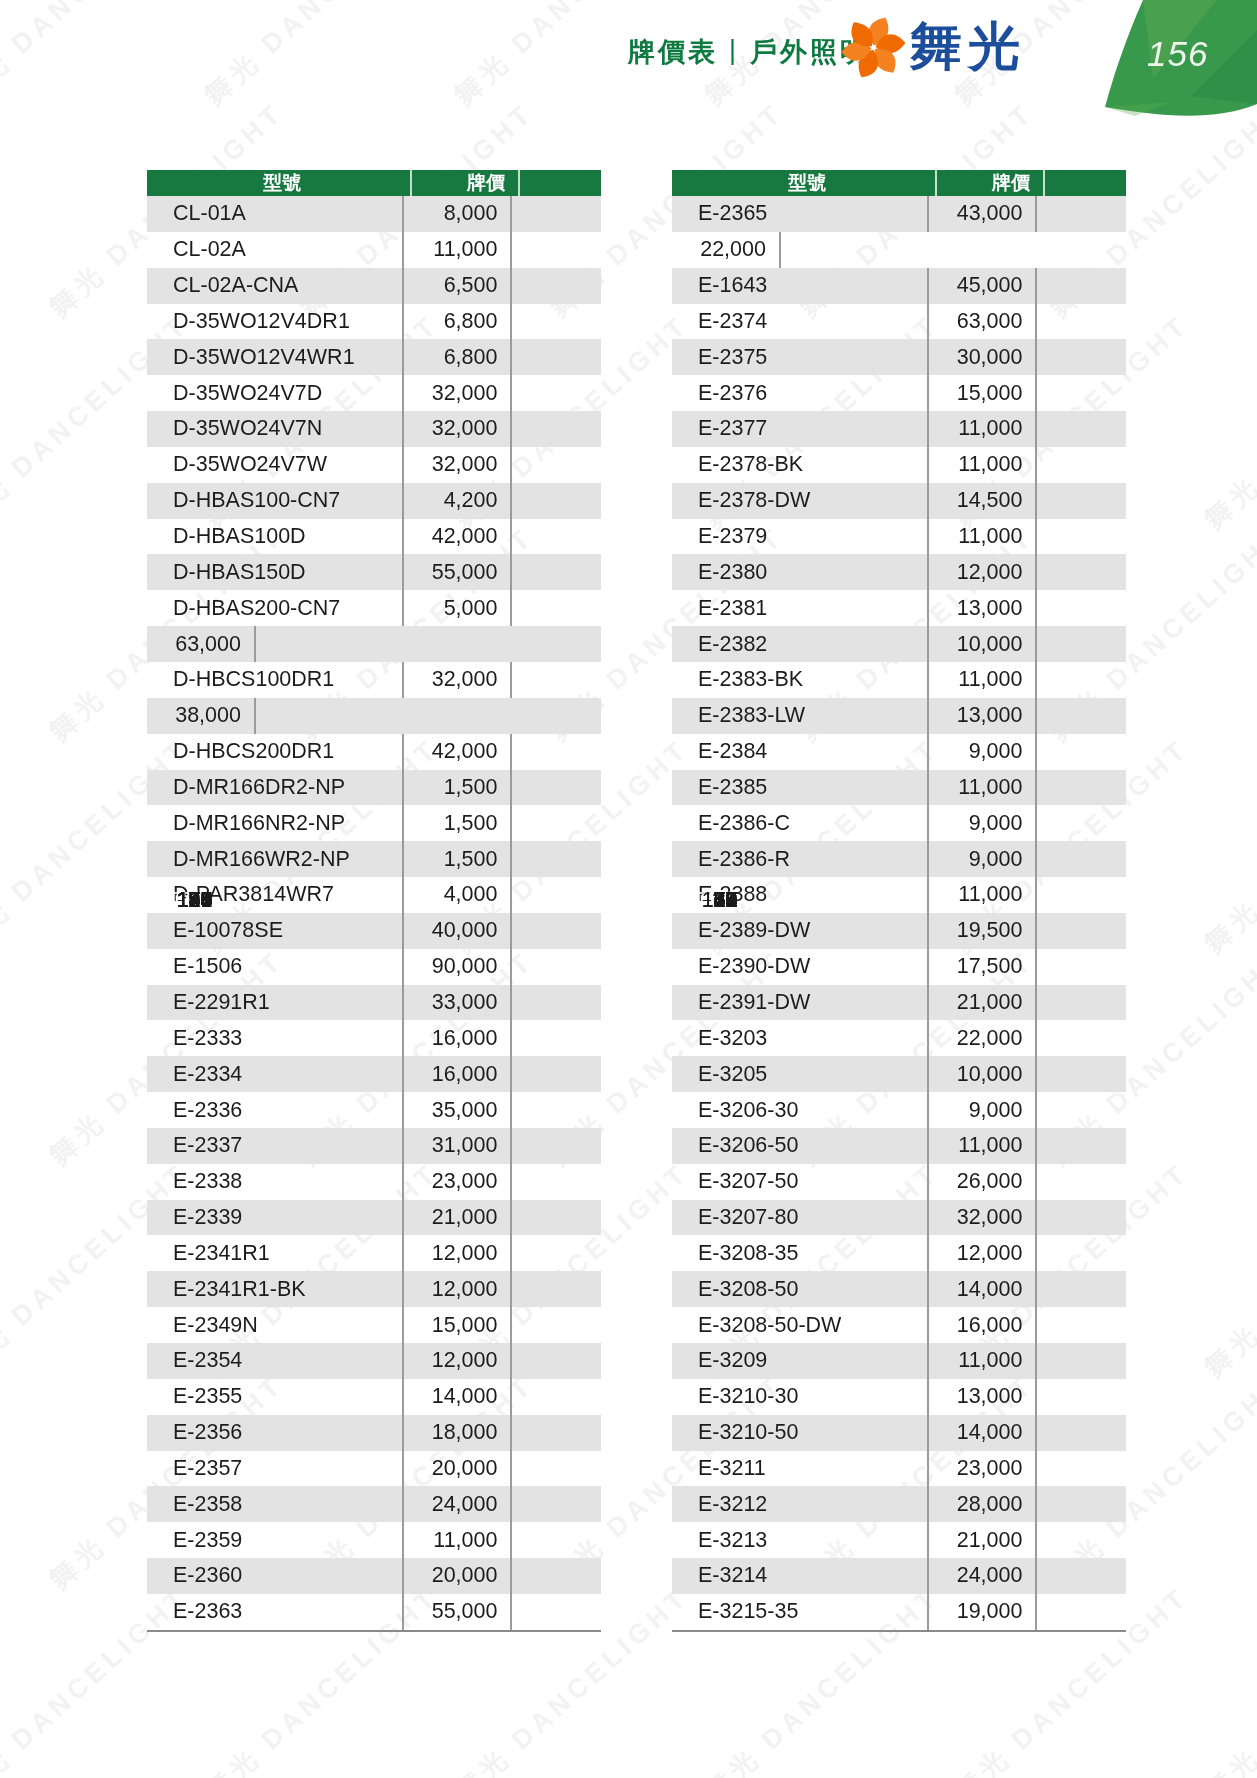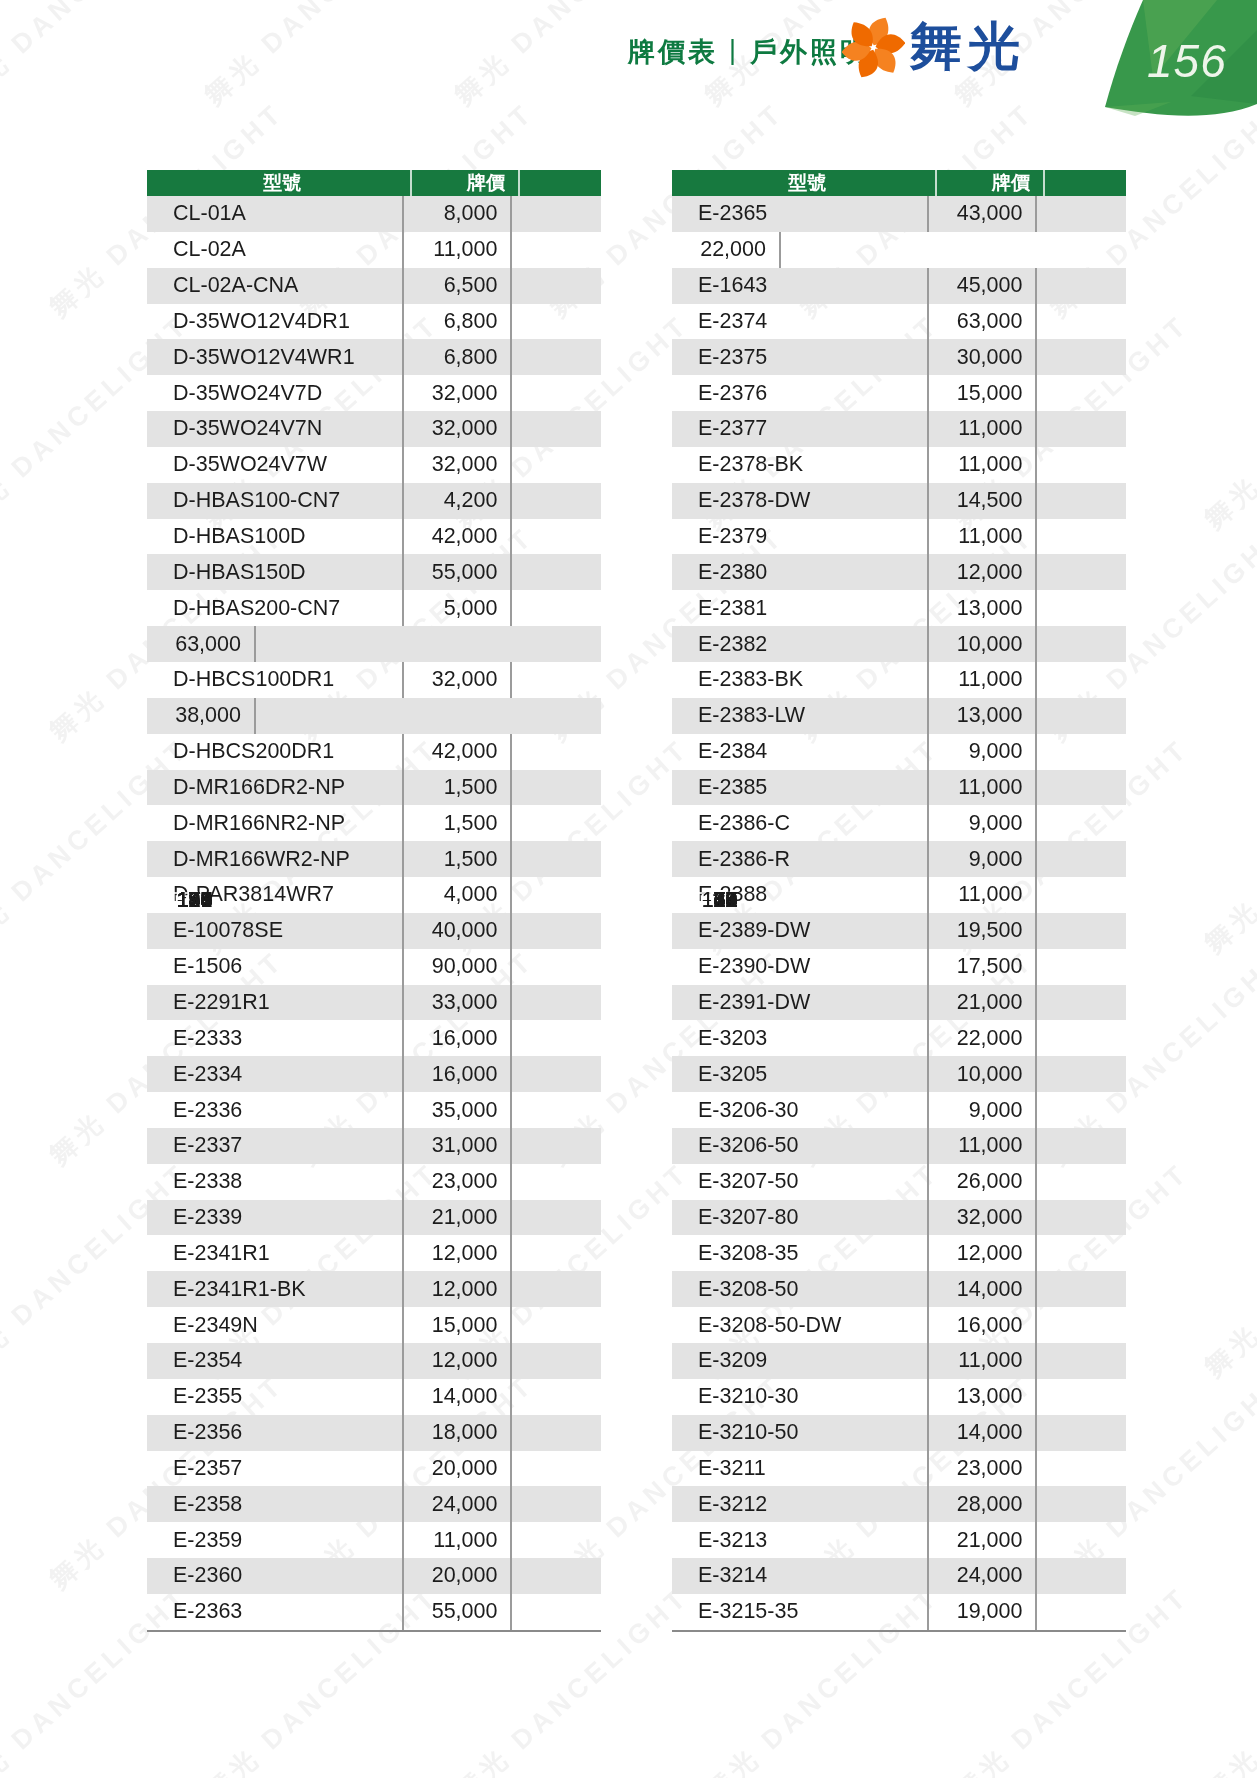--- a/index.html
+++ b/index.html
@@ -53,21 +53,21 @@
     font-size:52px;line-height:64px;font-weight:bold;
     letter-spacing:6px;color:var(--brand-blue);
   }
   .corner{position:absolute;right:0;top:0;width:162px;height:126px;}
   .corner svg{position:absolute;inset:0;}
   .corner .main{fill:var(--corner-green);}
   .corner .facet-light{fill:var(--corner-green-light);}
   .corner .facet-dark{fill:var(--corner-green-dark);}
   .page-number{
     position:absolute;left:52px;top:34px;
-    font-size:46px;font-style:italic;font-weight:500;
+    font-size:35px;font-style:italic;font-weight:500;
     color:var(--page-number-white);
     letter-spacing:1px;
   }
 
   
   .price-table{position:absolute;top:170px;width:454px;}
   .table-left{left:147px;}
   .table-right{left:672px;}
   .thead{height:26px;background:var(--table-header-green);display:flex;}
   .th{

